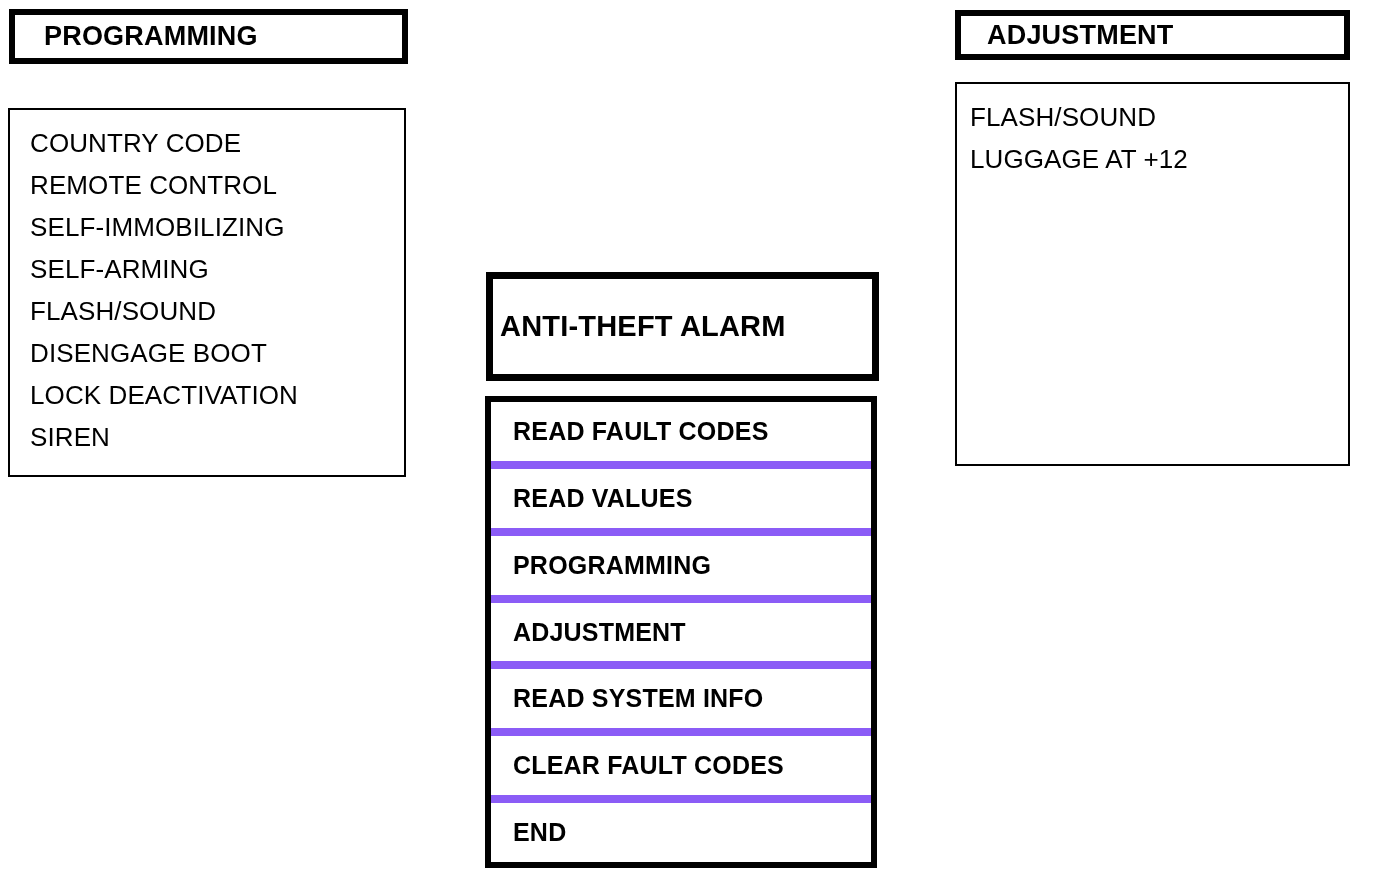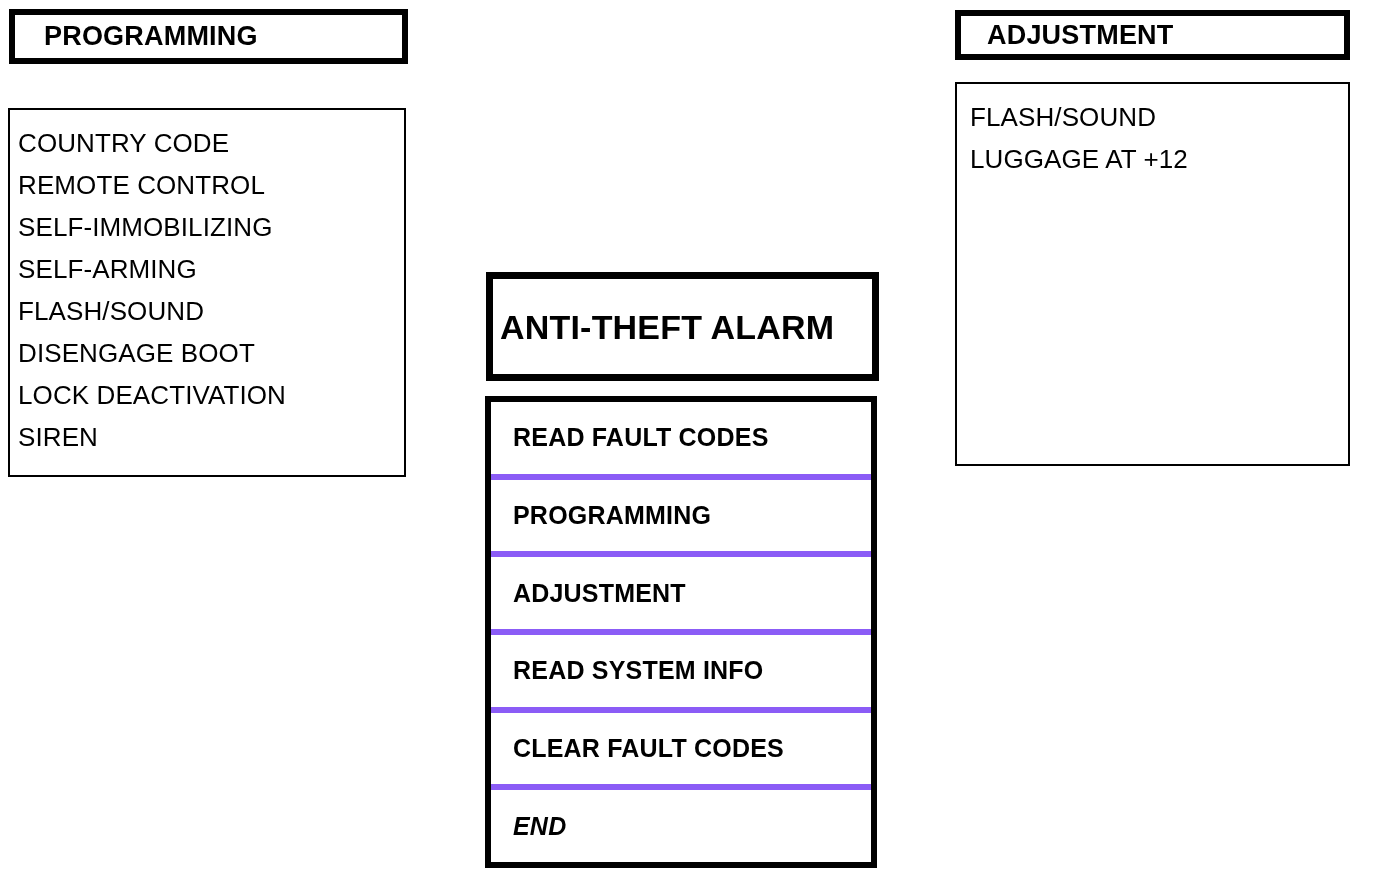--- a/index.html
+++ b/index.html
@@ -43,52 +43,52 @@
     box-sizing: border-box;
     border: 2px solid #000;
     background: #fff;
     padding-top: 12px;
   }
 
   .list-item {
     font-size: 26px;
     line-height: 42px;
     white-space: nowrap;
-    padding-left: 8px;
+    padding-left: 20px;
     letter-spacing: 0.1px;
   }
 
   
   #left-header-box { left: 9px;  top: 9px;   width: 399px; height: 55px; }
   #left-header-box .header-label { margin-left: 29px; }
 
   #left-list-box   { left: 8px;  top: 108px; width: 398px; height: 369px; }
 
   
   #centre-header-box { left: 486px; top: 272px; width: 393px; height: 109px; }
-  #centre-header-box .header-label { margin-left: 7px; font-size: 34px; }
+  #centre-header-box .header-label { margin-left: 7px; font-size: 29px; }
 
   #centre-menu-box {
     position: absolute;
     left: 485px; top: 396px; width: 392px; height: 472px;
     box-sizing: border-box;
     border: 6px solid #000;
     background: #fff;
     display: flex;
     flex-direction: column;
   }
   .menu-row {
     flex: 1 1 0;
     box-sizing: border-box;
-    border-bottom: 6px solid #8b5cf6;
+    border-bottom: 8px solid #8b5cf6;
     display: flex;
     align-items: center;
     background: #fff;
   }
-  .menu-row:last-child { border-bottom: none; font-style: italic; }
+  .menu-row:last-child { border-bottom: none; }
   .menu-row-label {
     font-weight: bold;
     font-size: 25px;
     padding-left: 22px;
     white-space: nowrap;
     letter-spacing: 0.2px;
   }
 
   
   #right-header-box { left: 955px; top: 10px;  width: 395px; height: 50px; }
@@ -123,20 +123,23 @@
 
   <div class="header-box thick7" id="centre-header-box">
     <span class="header-label">ANTI-THEFT ALARM</span>
   </div>
 
   <div id="centre-menu-box">
     <div class="menu-row">
       <span class="menu-row-label">READ FAULT CODES</span>
     </div>
     <div class="menu-row">
+      <span class="menu-row-label">READ VALUES</span>
+    </div>
+    <div class="menu-row">
       <span class="menu-row-label">PROGRAMMING</span>
     </div>
     <div class="menu-row">
       <span class="menu-row-label">ADJUSTMENT</span>
     </div>
     <div class="menu-row">
       <span class="menu-row-label">READ SYSTEM INFO</span>
     </div>
     <div class="menu-row">
       <span class="menu-row-label">CLEAR FAULT CODES</span>

